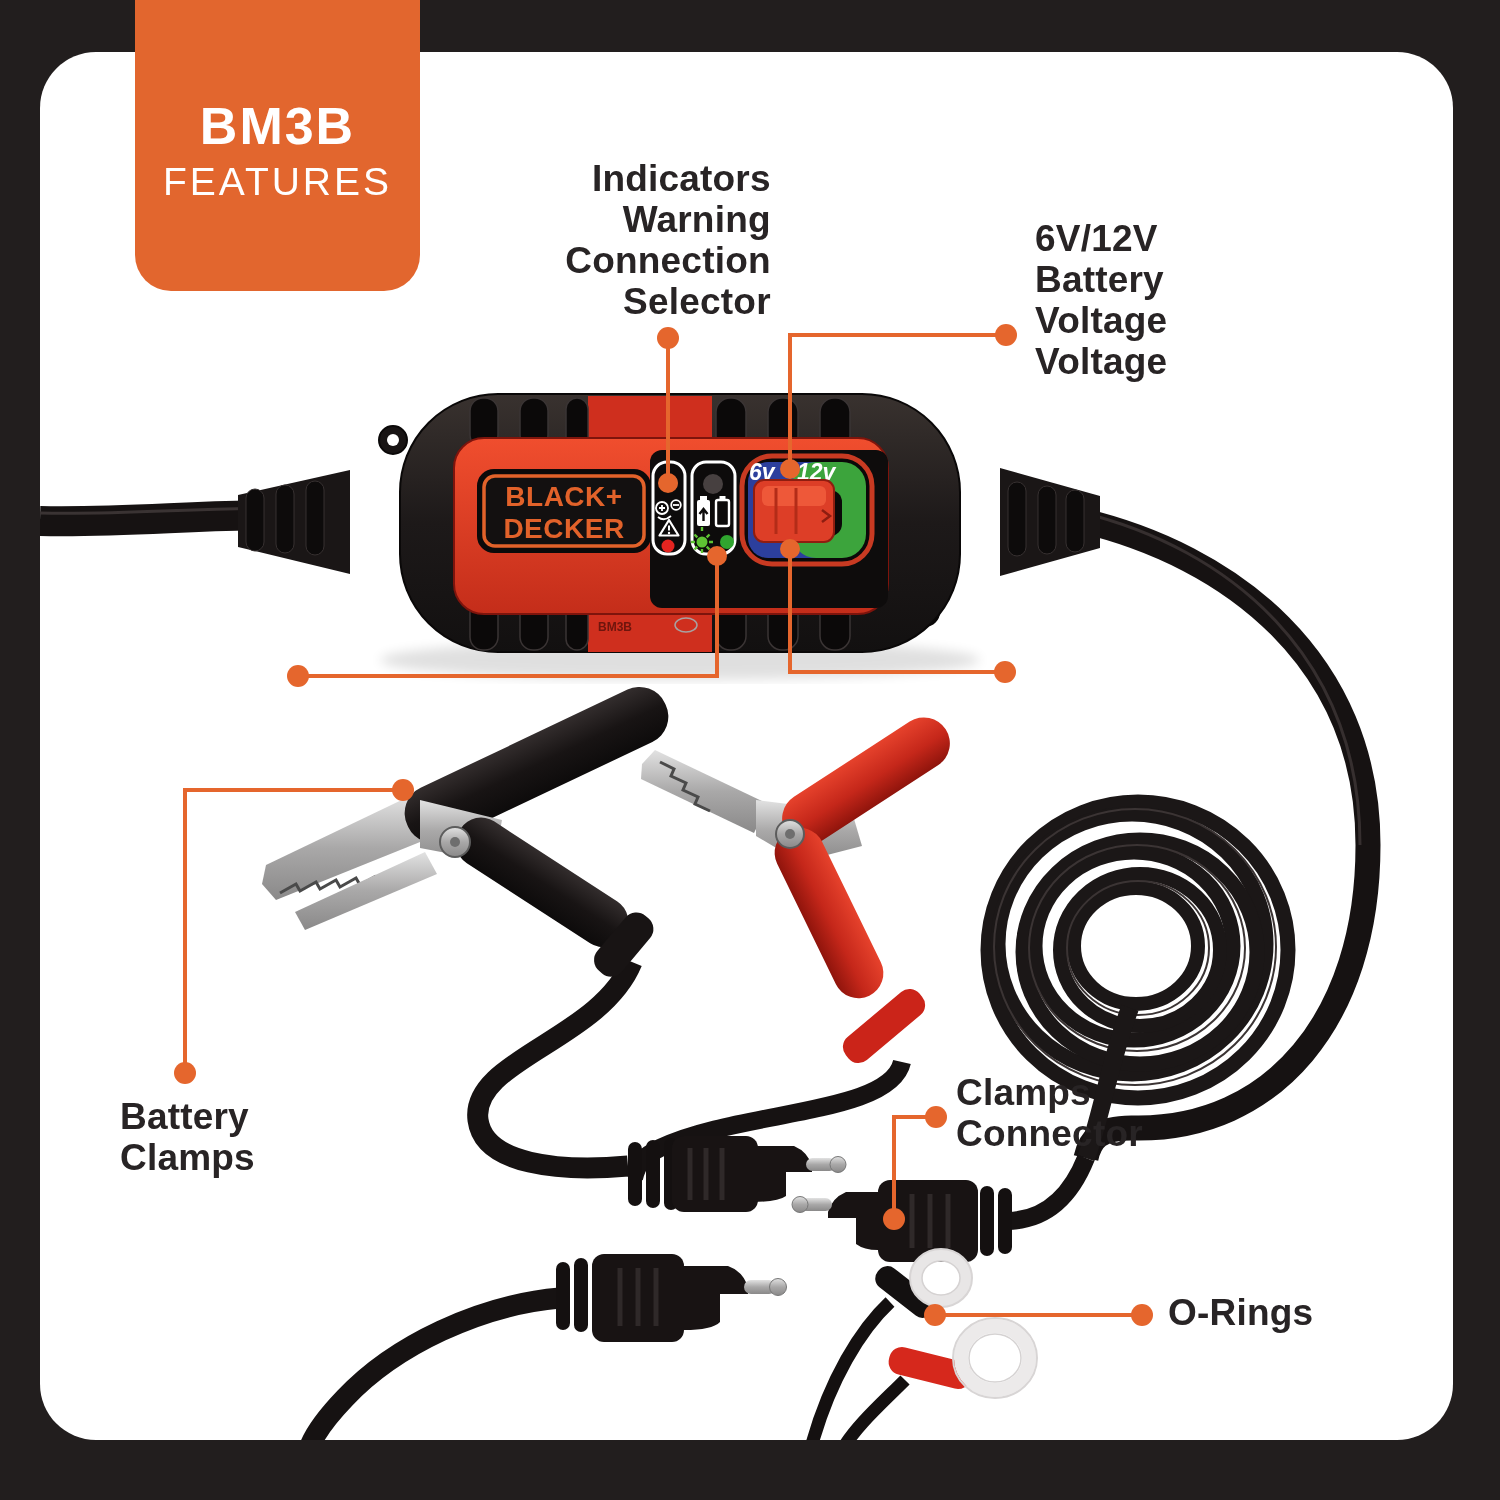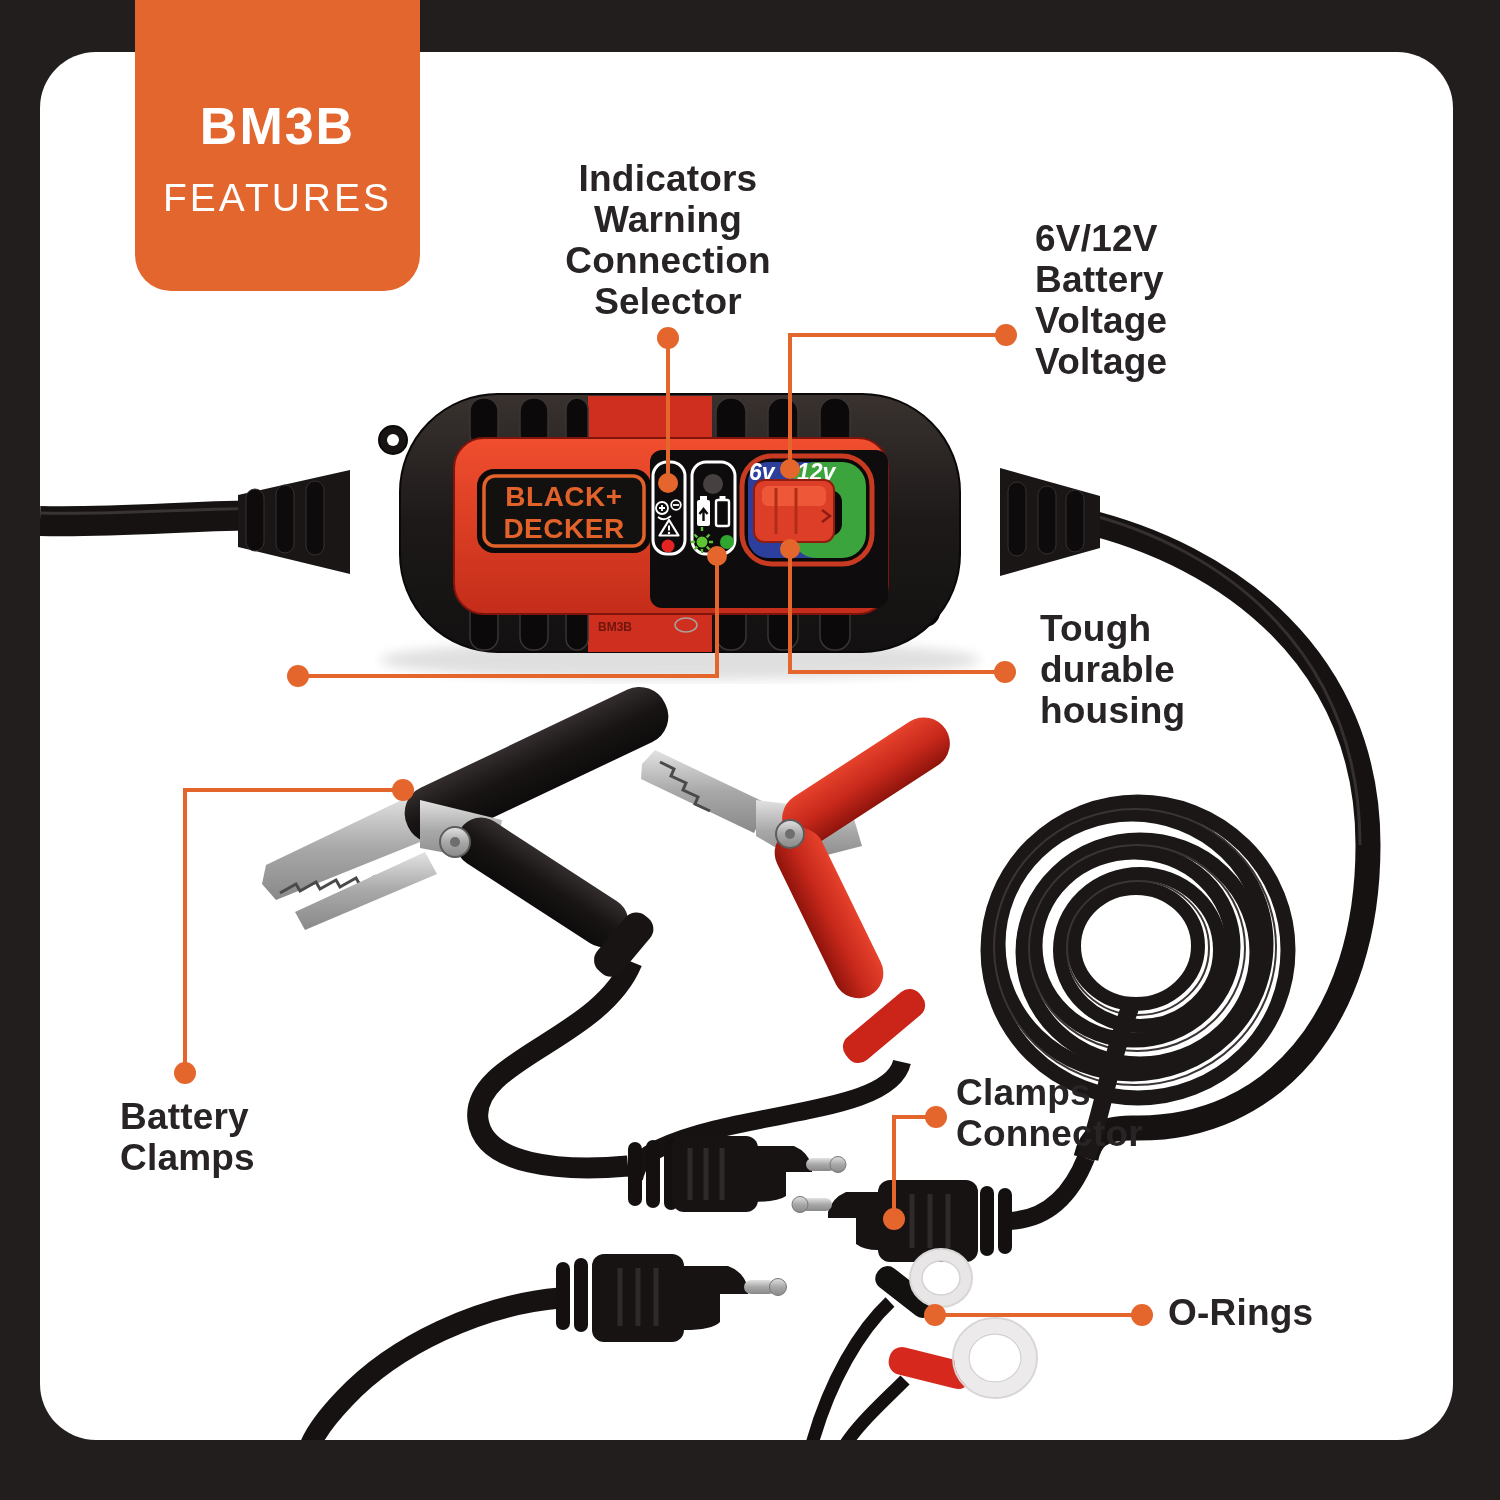--- a/index.html
+++ b/index.html
@@ -13,29 +13,29 @@
   }
   .badge{
     position:absolute;left:135px;top:0;width:285px;height:291px;
     background:#E2662E;border-radius:0 0 36px 36px;z-index:6;
     display:flex;flex-direction:column;align-items:center;justify-content:flex-start;
   }
   .badge .model{
     margin-top:96px;color:#fff;font-weight:800;font-size:52px;letter-spacing:2px;
   }
   .badge .subtitle{
-    margin-top:20px;color:#fff;font-weight:400;font-size:39px;letter-spacing:3px;
+    margin-top:4px;color:#fff;font-weight:400;font-size:39px;letter-spacing:3px;
   }
   svg.layer{position:absolute;left:0;top:0;z-index:2;}
   svg.callouts{z-index:4;}
   .callout-label{
     position:absolute;z-index:5;font-size:37px;line-height:41px;font-weight:600;
     color:#282425;letter-spacing:.2px;white-space:nowrap;
   }
-  .callout-label.center{transform:translateX(-50%);text-align:center;}
+  .callout-label.center{transform:translateX(-50%);text-align:right;}
 </style>
 </head>
 <body>
 
 <div class="canvas">
   <div class="content"></div>
 
   <svg class="layer" width="1500" height="1500" viewBox="0 0 1500 1500">
     <defs>
       <clipPath id="contentClip">
@@ -335,25 +335,20 @@
     <div>Warning</div>
     <div>Connection</div>
     <div>Selector</div>
   </div>
   <div class="callout-label" style="left:1035px;top:218px">
     <div>6V/12V</div>
     <div>Battery</div>
     <div>Voltage</div>
     <div>Voltage</div>
   </div>
-  <div class="callout-label" style="left:1040px;top:608px">
-    <div>Tough</div>
-    <div>durable</div>
-    <div>housing</div>
-  </div>
   <div class="callout-label" style="left:120px;top:1096px">
     <div>Battery</div>
     <div>Clamps</div>
   </div>
   <div class="callout-label" style="left:956px;top:1072px">
     <div>Clamps</div>
     <div>Connector</div>
   </div>
   <div class="callout-label" style="left:1168px;top:1292px">
     <div>O-Rings</div>

